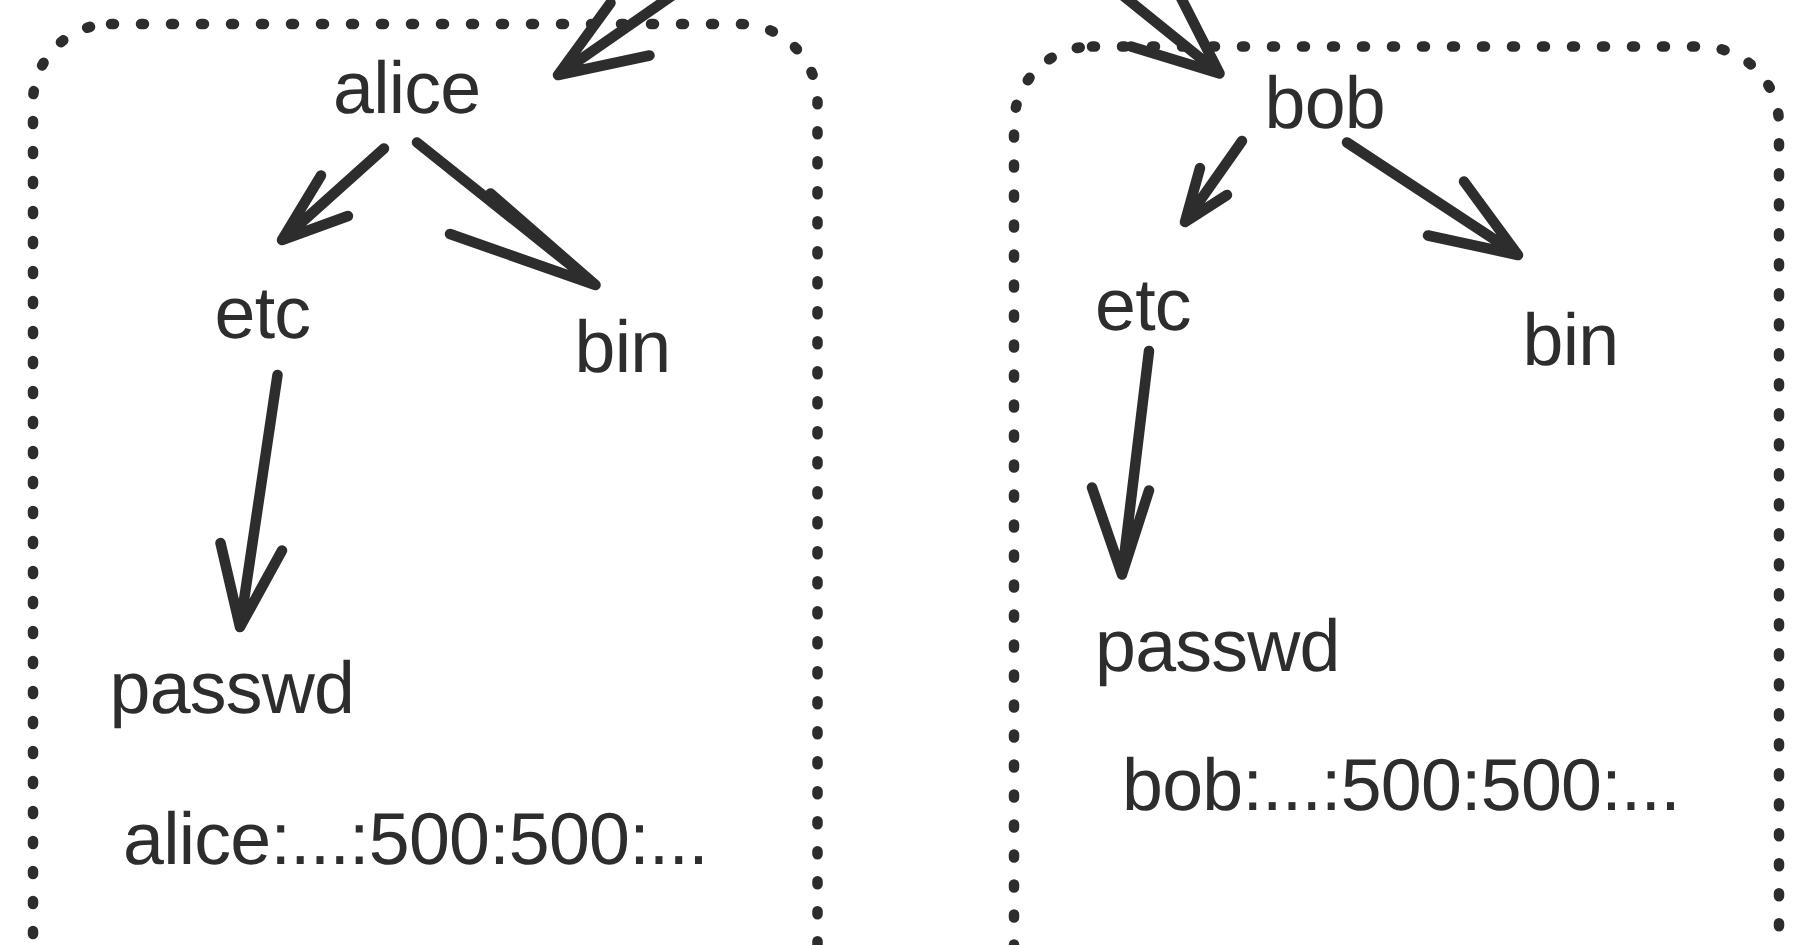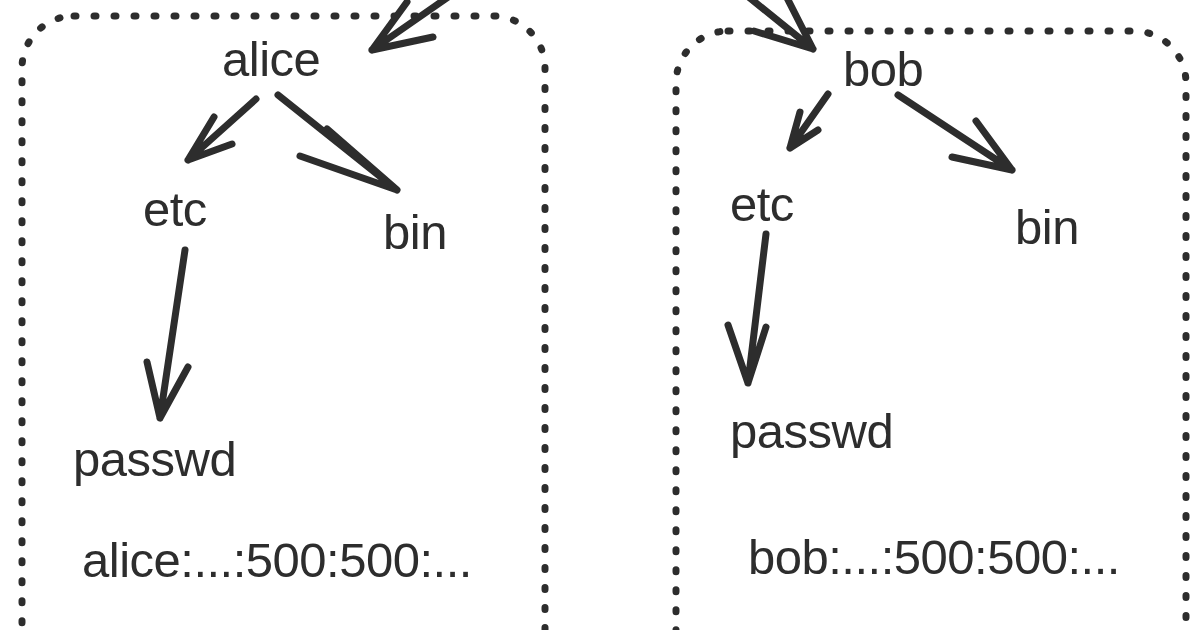--- a/index.html
+++ b/index.html
@@ -71,15 +71,15 @@
   <div class="label" style="left:222px; top:35px;">alice</div>
   <div class="label" style="left:143px; top:185px;">etc</div>
   <div class="label" style="left:383px; top:208px;">bin</div>
   <div class="label" style="left:73px; top:435px;">passwd</div>
   <div class="label" style="left:82px; top:536px;">alice:...:500:500:...</div>
 
   <div class="label" style="left:810px; top:45px;margin-left:33px;">bob</div>
   <div class="label" style="left:730px; top:180px;">etc</div>
   <div class="label" style="left:1015px; top:203px;">bin</div>
   <div class="label" style="left:730px; top:407px;">passwd</div>
-  <div class="label" style="left:748px; top:533px;text-align:center;">bob:...:500:500:...</div>
+  <div class="label" style="left:748px; top:500px;text-align:center;">bob:...:500:500:...</div>
 
 </div>
 
 </body></html>

